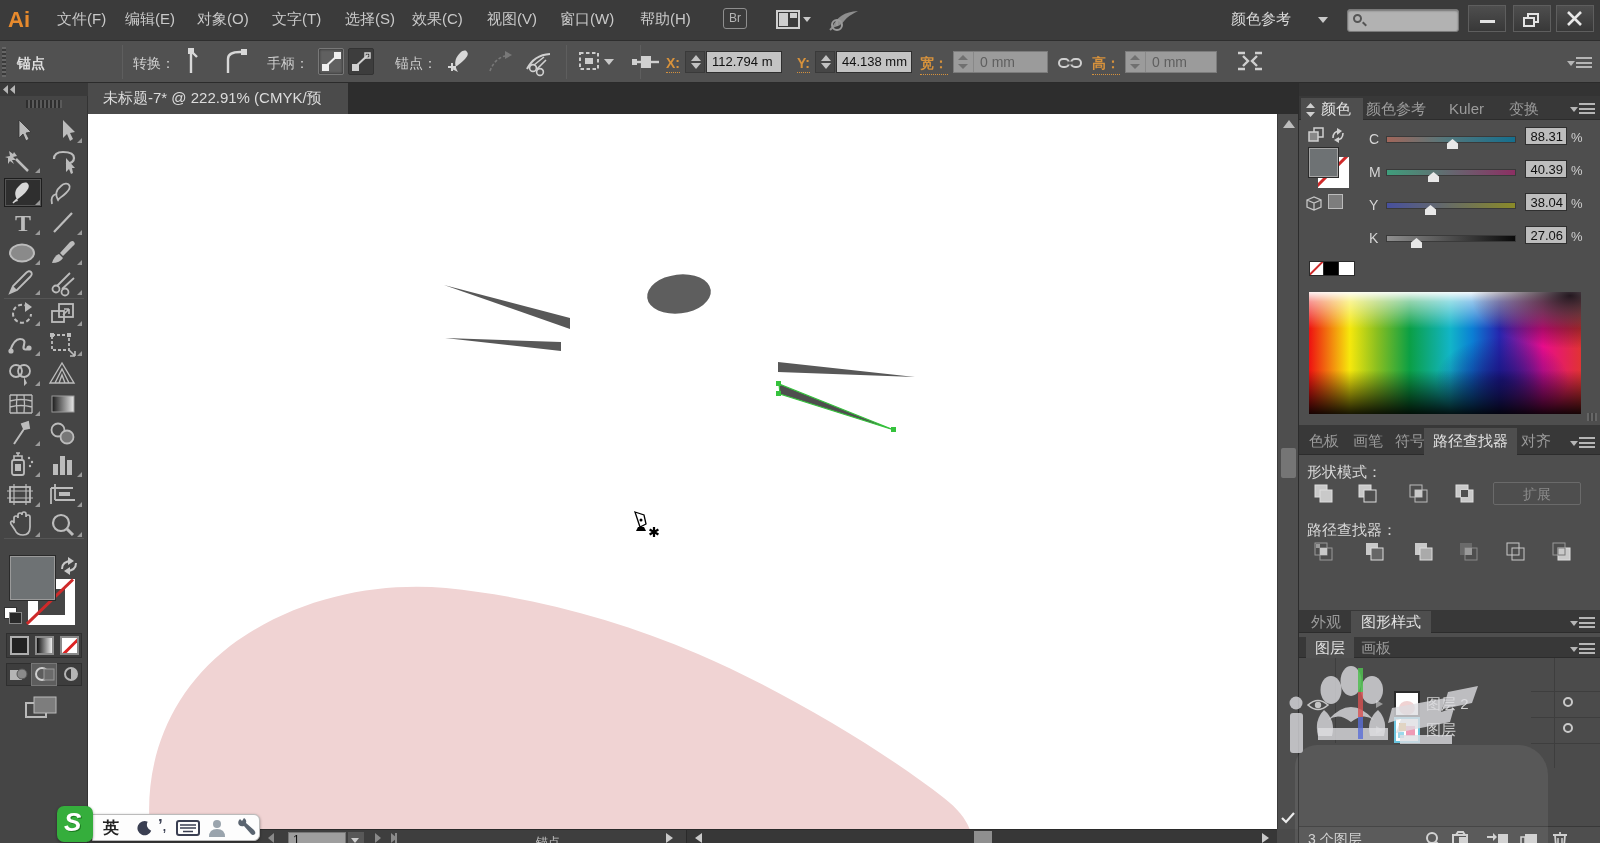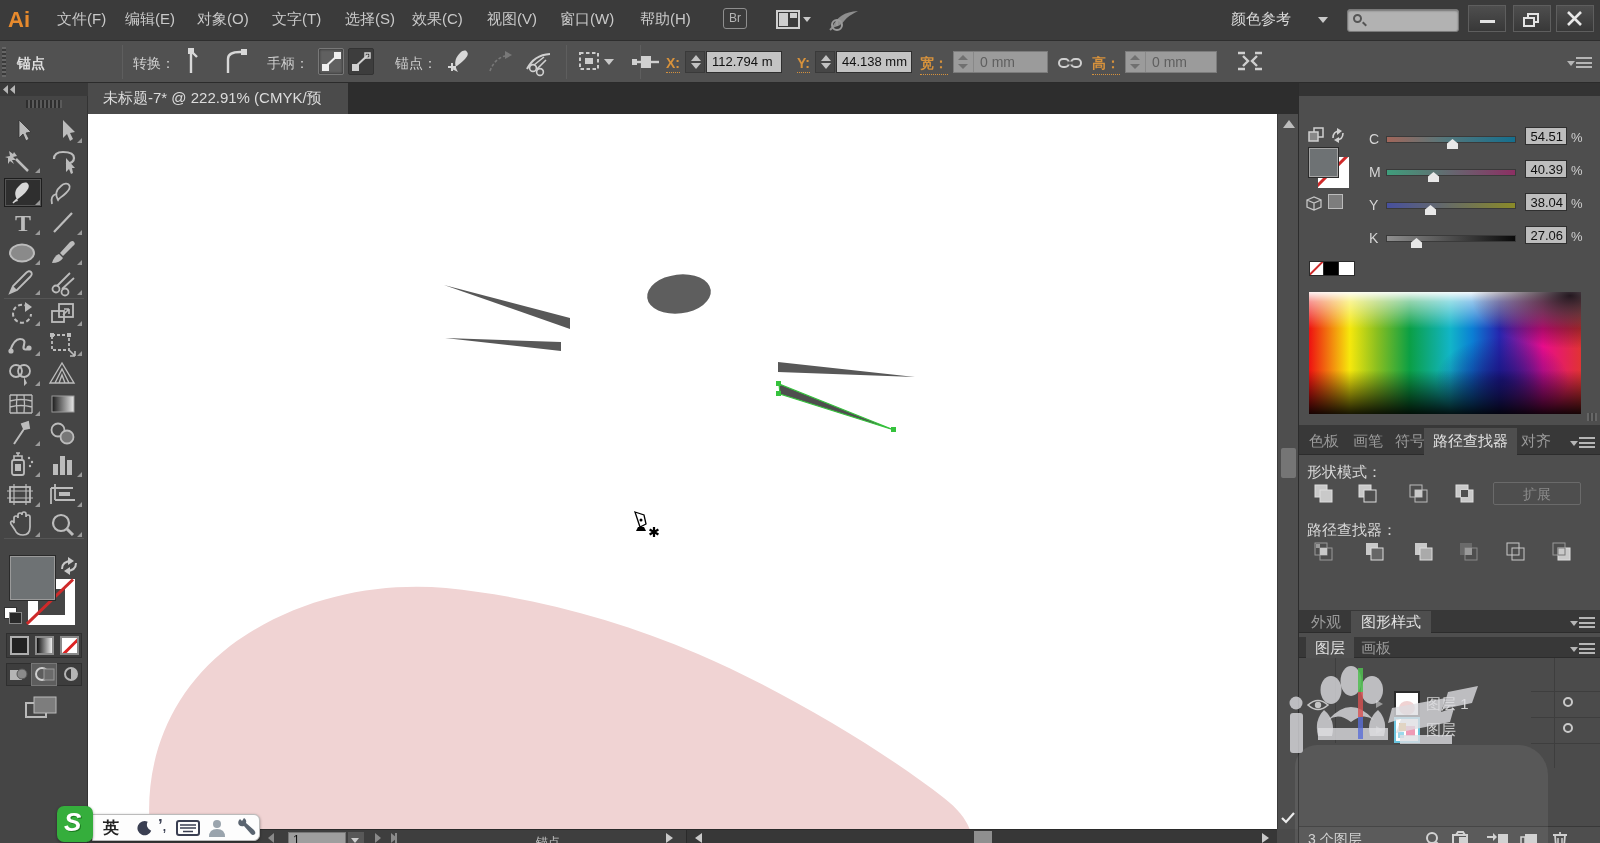--- a/index.html
+++ b/index.html
@@ -494,20 +494,30 @@
     <div class="abs" style="left:578px;top:3px;width:0;height:0;border-top:5px solid transparent;border-bottom:5px solid transparent;border-left:7px solid #c9c9c9"></div>
     <div class="abs" style="left:598px;top:0;width:591px;height:14px;background:#373737;border-left:1px solid #2a2a2a">
       <div class="abs" style="left:8px;top:3px;width:0;height:0;border-top:5px solid transparent;border-bottom:5px solid transparent;border-right:7px solid #c9c9c9"></div>
       <div class="abs" style="left:287px;top:1px;width:18px;height:12px;background:#8f8f8f"></div>
       <div class="abs" style="right:8px;top:3px;width:0;height:0;border-top:5px solid transparent;border-bottom:5px solid transparent;border-left:7px solid #c9c9c9"></div>
     </div>
   </div>
   <div id="rightpanel" class="abs">
     <div class="abs" style="left:0;top:0;width:302px;height:13px;background:#333"></div>
 
+    <div class="ptabs" style="top:13px;height:24px">
+      <div class="ptab on" style="left:2px;top:2px;width:62px;height:22px;padding:2px 0 0 20px">颜色</div>
+      <svg class="abs" style="left:7px;top:7px" width="9" height="14" viewBox="0 0 9 14">
+          <path d="M4.5 0 L9 5 L0 5 Z M4.5 14 L0 9 L9 9 Z" fill="#cfcfcf"></path>
+        </svg>
+      <div class="ptab" style="left:67px;top:4px">颜色参考</div>
+      <div class="ptab" style="left:150px;top:4px">Kuler</div>
+      <div class="ptab" style="left:210px;top:4px">变换</div>
+      <div class="pmenu" style="top:7px"></div>
+    </div>
 
     <div class="abs" style="left:0;top:37px;width:302px;height:305px;background:#4e4e4e">
       <svg class="abs" style="left:8px;top:6px" width="40" height="18" viewBox="0 0 40 18">
         <rect x="7" y="2" width="9" height="9" fill="none" stroke="#cfcfcf" stroke-width="1.5"></rect>
         <rect x="2" y="6" width="9" height="9" fill="#888" stroke="#cfcfcf" stroke-width="1.5"></rect>
         <path d="M26 12 Q26 5 33 5 M36 7 Q36 14 29 14" stroke="#cfcfcf" stroke-width="1.6" fill="none"></path>
         <path d="M30 2 L35 5 L30 9 Z" fill="#cfcfcf"></path>
           <path d="M32 11 L27 14 L32 17 Z" fill="#cfcfcf"></path>
       </svg>
       <div class="abs" style="left:19px;top:37px;width:31px;height:31px;background:#fff"></div>
@@ -516,21 +526,21 @@
         </div>
       <div class="abs" style="left:9px;top:27px;width:31px;height:31px;background:#6e7274;border:1px solid #2a2a2a;box-shadow:0 0 0 1px #a5a5a5 inset"></div>
       <svg class="abs" style="left:6px;top:75px" width="18" height="17" viewBox="0 0 18 17">
         <path d="M2 5 L9 2 L16 5 L16 12 L9 15 L2 12 Z M2 5 L9 8 L16 5 M9 8 L9 15" fill="none" stroke="#c5c5c5" stroke-width="1.3"></path>
       </svg>
       <div class="abs" style="left:29px;top:74px;width:15px;height:15px;background:#7d7d7d;border:1px solid #bbb"></div>
 
       <div class="abs" style="left:70px;top:11px;color:#d5d5d5;font-size:14px">C</div>
       <div class="abs" style="left:87px;top:16px;width:130px;height:7px;background:linear-gradient(90deg,#a2665a,#55777b 45%,#156f8e);border:1px solid #3a3a3a"></div>
       <div class="abs csl" style="left:148px;top:19px"></div>
-      <div class="vbox" style="top:7px">54.51</div>
+      <div class="vbox" style="top:7px">88.31</div>
         <div class="pct" style="top:10px">%</div>
       <div class="abs" style="left:70px;top:44px;color:#d5d5d5;font-size:14px">M</div>
       <div class="abs" style="left:87px;top:49px;width:130px;height:7px;background:linear-gradient(90deg,#3f9e7c,#8c2f63);border:1px solid #3a3a3a"></div>
       <div class="abs csl" style="left:129px;top:52px"></div>
       <div class="vbox" style="top:40px">40.39</div>
         <div class="pct" style="top:43px">%</div>
       <div class="abs" style="left:70px;top:77px;color:#d5d5d5;font-size:14px">Y</div>
       <div class="abs" style="left:87px;top:82px;width:130px;height:7px;background:linear-gradient(90deg,#47509e,#8a8a28);border:1px solid #3a3a3a"></div>
       <div class="abs csl" style="left:126px;top:85px"></div>
       <div class="vbox" style="top:73px">38.04</div>
@@ -632,21 +642,21 @@
     <div class="abs" style="left:0;top:575px;width:302px;height:168px;background:#4b4b4b">
       <div class="lrow" style="top:34px;height:25px">
         <svg class="eye" viewBox="0 0 22 14">
             <path d="M1 7 Q11 -2 21 7 Q11 16 1 7 Z" fill="none" stroke="#c5c5c5" stroke-width="1.6"></path>
             <circle cx="11" cy="7" r="3.2" fill="#c5c5c5"></circle>
           </svg>
         <div class="tri"></div>
         <div class="thumb" style="background:#fff">
             <div style="position:absolute;left:3px;top:8px;width:16px;height:14px;border-radius:50%;background:#f0d3d3"></div>
           </div>
-        <div class="lname">图层 1</div>
+        <div class="lname">图层 2</div>
         <div class="circ"></div>
       </div>
       <div class="lrow" style="top:60px;height:25px">
         <div class="tri"></div>
         <div class="thumb" style="background:#fff;outline-color:#6ac4de">
             <div style="position:absolute;left:3px;top:4px;width:7px;height:8px;background:#eab356"></div>
             <div style="position:absolute;left:10px;top:7px;width:9px;height:10px;background:#ef9ab5"></div>
             <div style="position:absolute;left:2px;top:13px;width:6px;height:6px;background:#9bd8ea"></div>
           </div>
         <div class="lname">图层</div>

